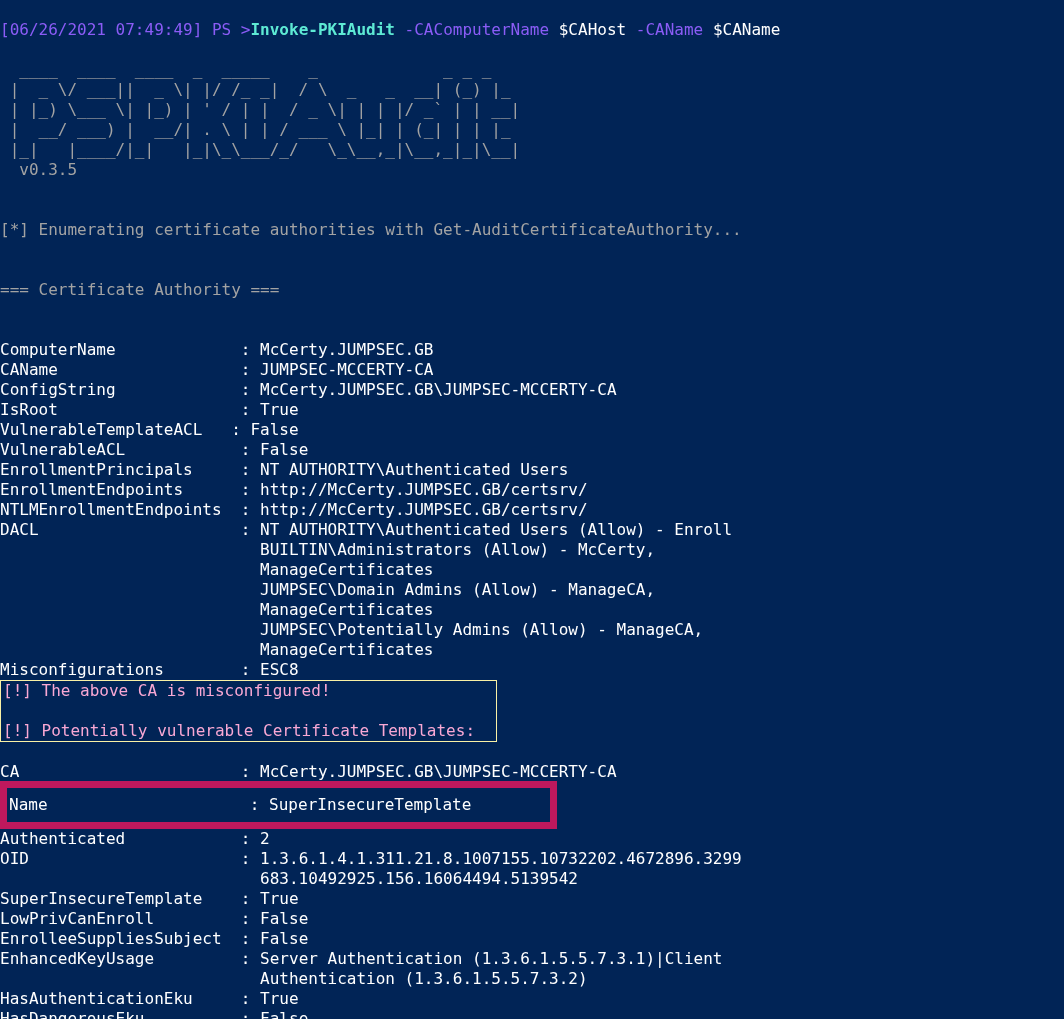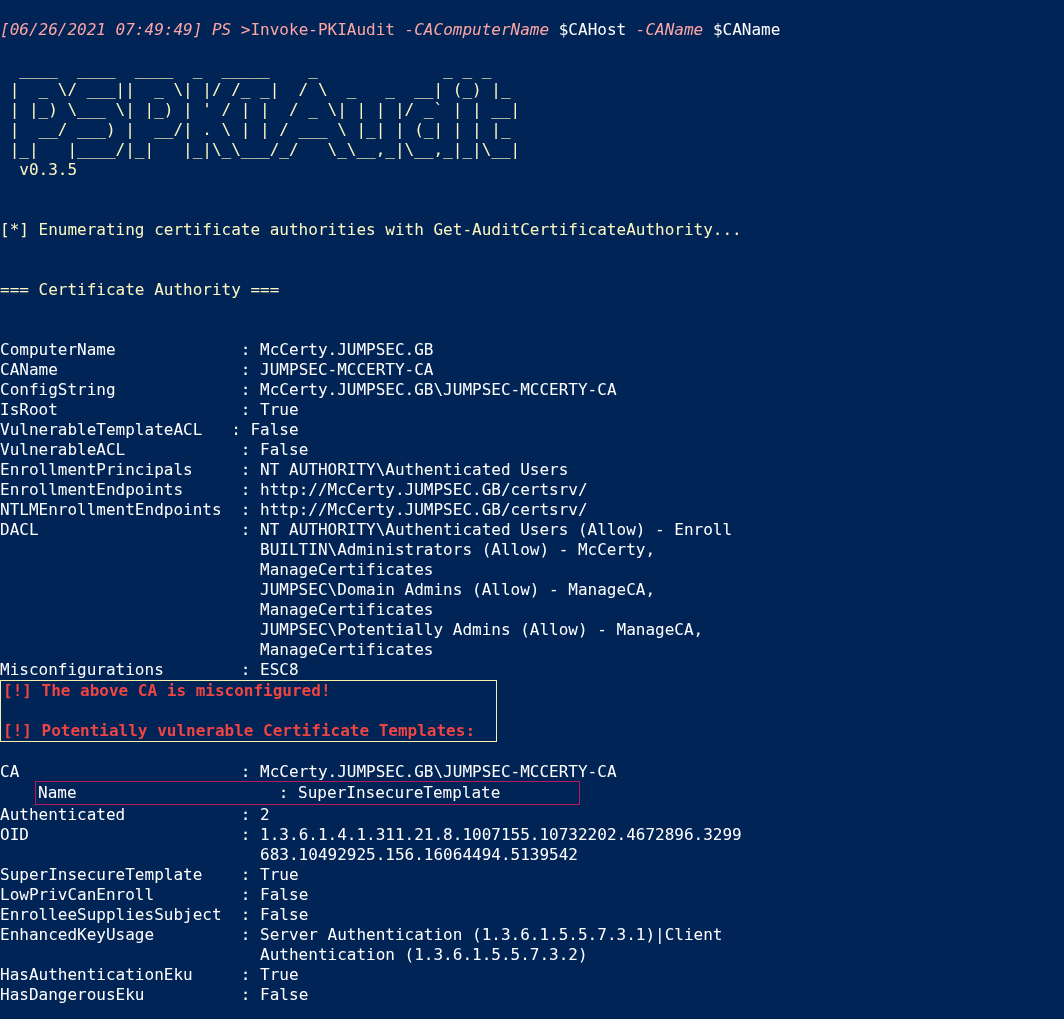--- a/index.html
+++ b/index.html
@@ -9,37 +9,36 @@
     color: #ffffff;
     font-family: Consolas, "Lucida Console", monospace;
     font-size: 16px;
     line-height: 20px;
     width: 1064px;
   }
   #terminal {
     padding: 0;
     white-space: pre;
   }
-  .gray   { color: #fca5a5; font-style: italic; }
+  .gray   { color: #8b5cf6; }
   .white  { color: #ffffff; }
-  .yellow { color: #fca5a5; }
-  .green  { color: #fef9c3; }
-  .red    { color: #ef4444; font-weight: bold; }
+  .yellow { color: #5eead4; font-weight: bold; }
+  .green  { color: #a3a3a3; }
+  .red    { color: #f9a8d4; }
 
   .hl-box {
     border: 1px solid #f9f1a5;
     display: inline-block;
     padding: 0 2px;
   }
   .hl-row {
-    border: 1px solid #be185d;
+    border: 7px solid #be185d;
     display: inline-block;
-    padding: 1px 2px;
+    padding: 7px 2px;
     margin-top: -1px;
-    margin-left: 35px;
   }
 </style>
 </head>
 <body>
 
 <div id="terminal">
 <span class="gray">[06/26/2021 07:49:49]</span><span class="gray"> PS &gt;</span><span class="yellow">Invoke-PKIAudit</span><span class="gray"> -CAComputerName </span><span class="white">$CAHost</span><span class="gray"> -CAName </span><span class="white">$CAName</span>
 
 <span class="green">  ____  ____  ____  _  _____    _             _ _ _</span>
 <span class="green"> |  _ \/ ___||  _ \| |/ /_ _|  / \  _   _  __| (_) |_</span>

